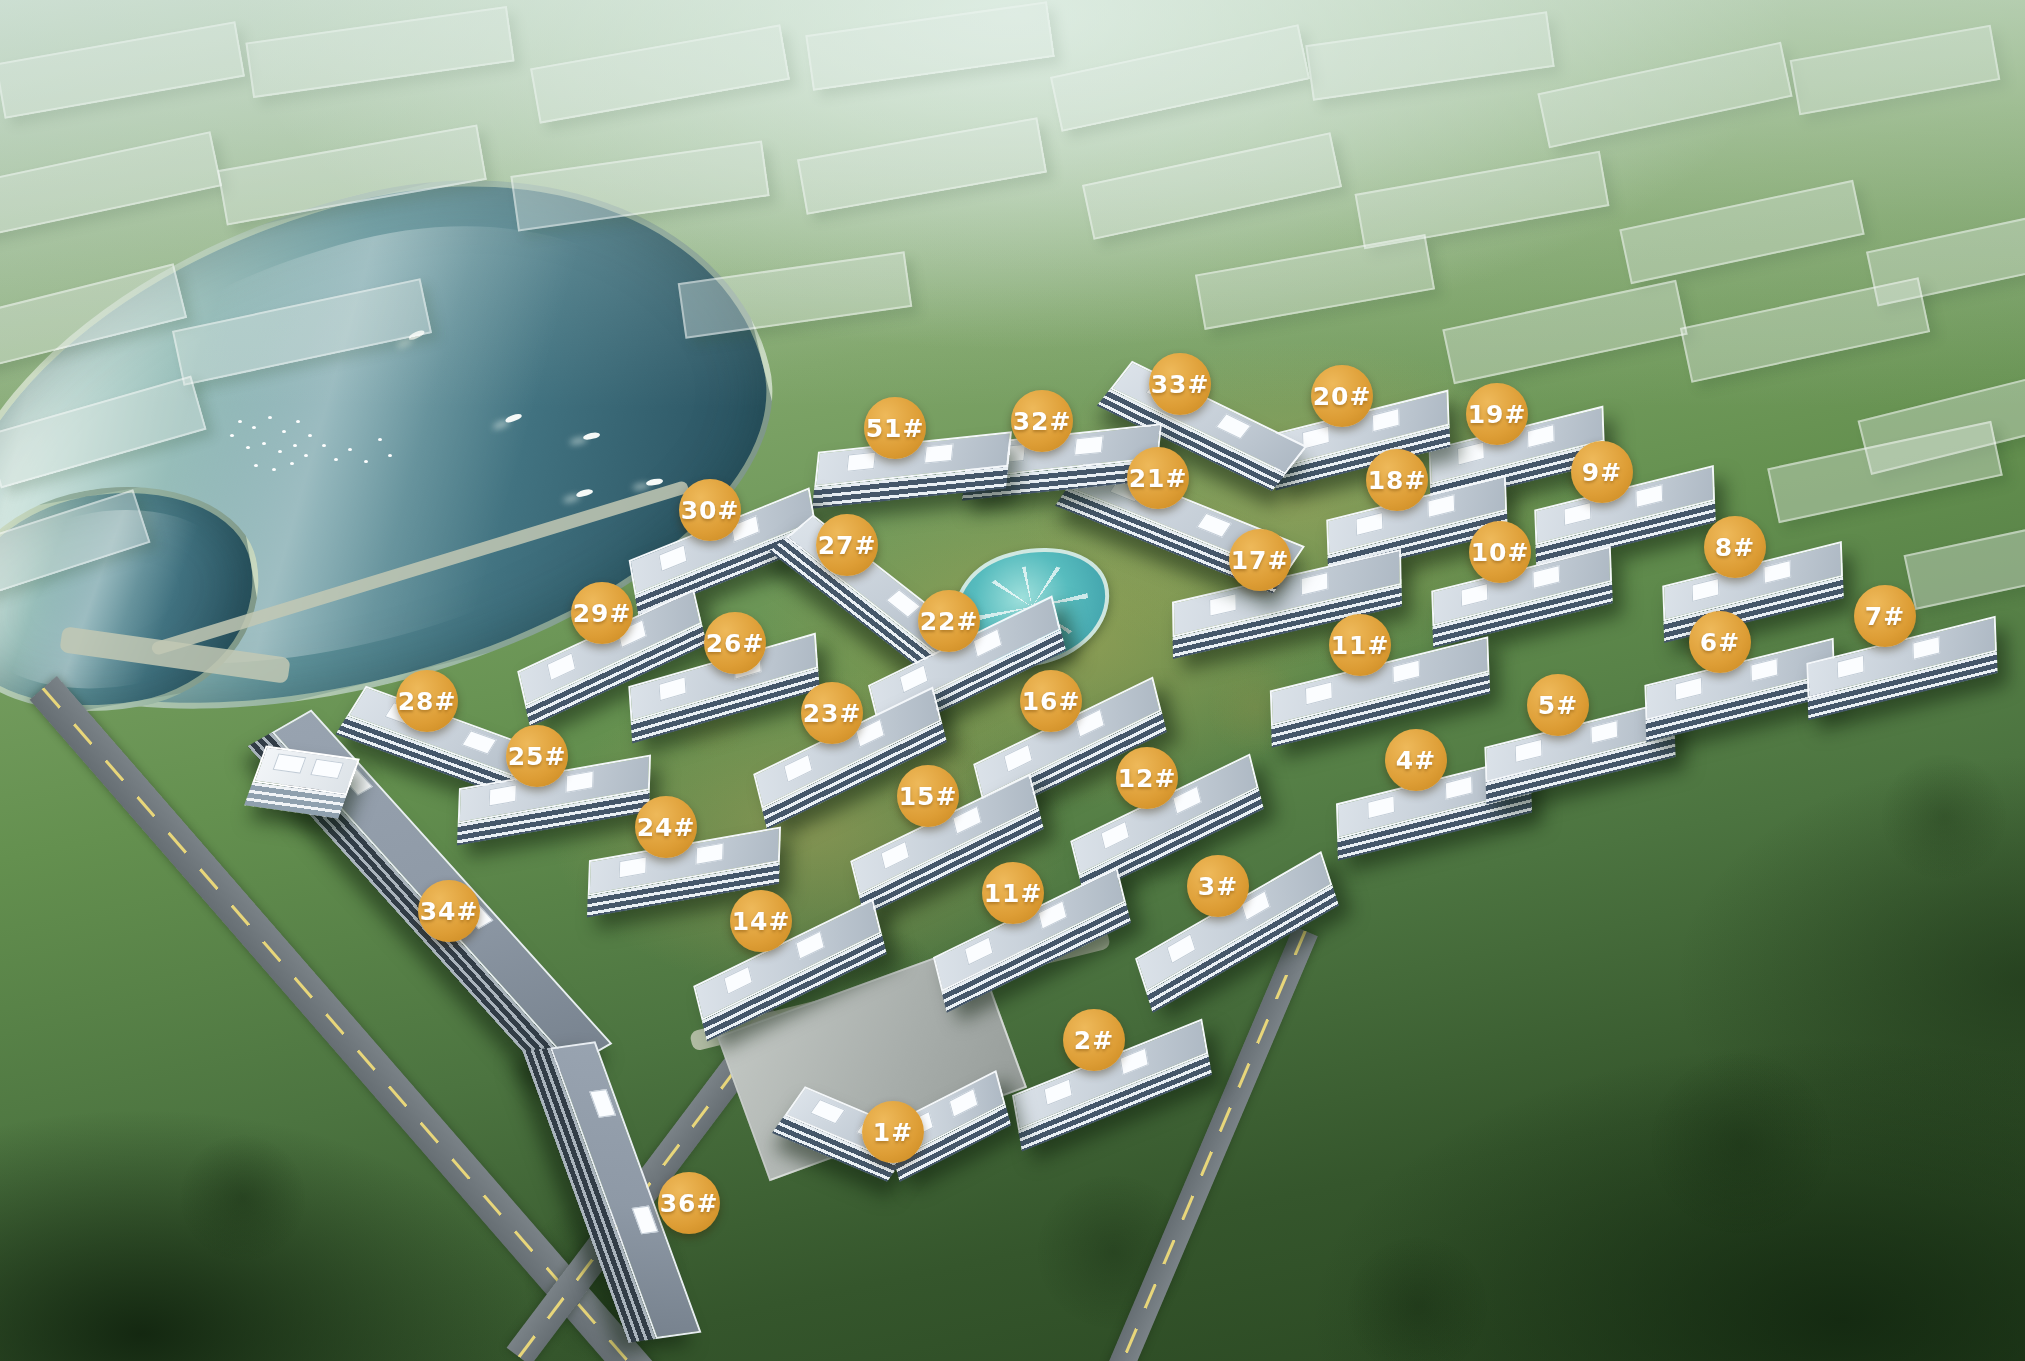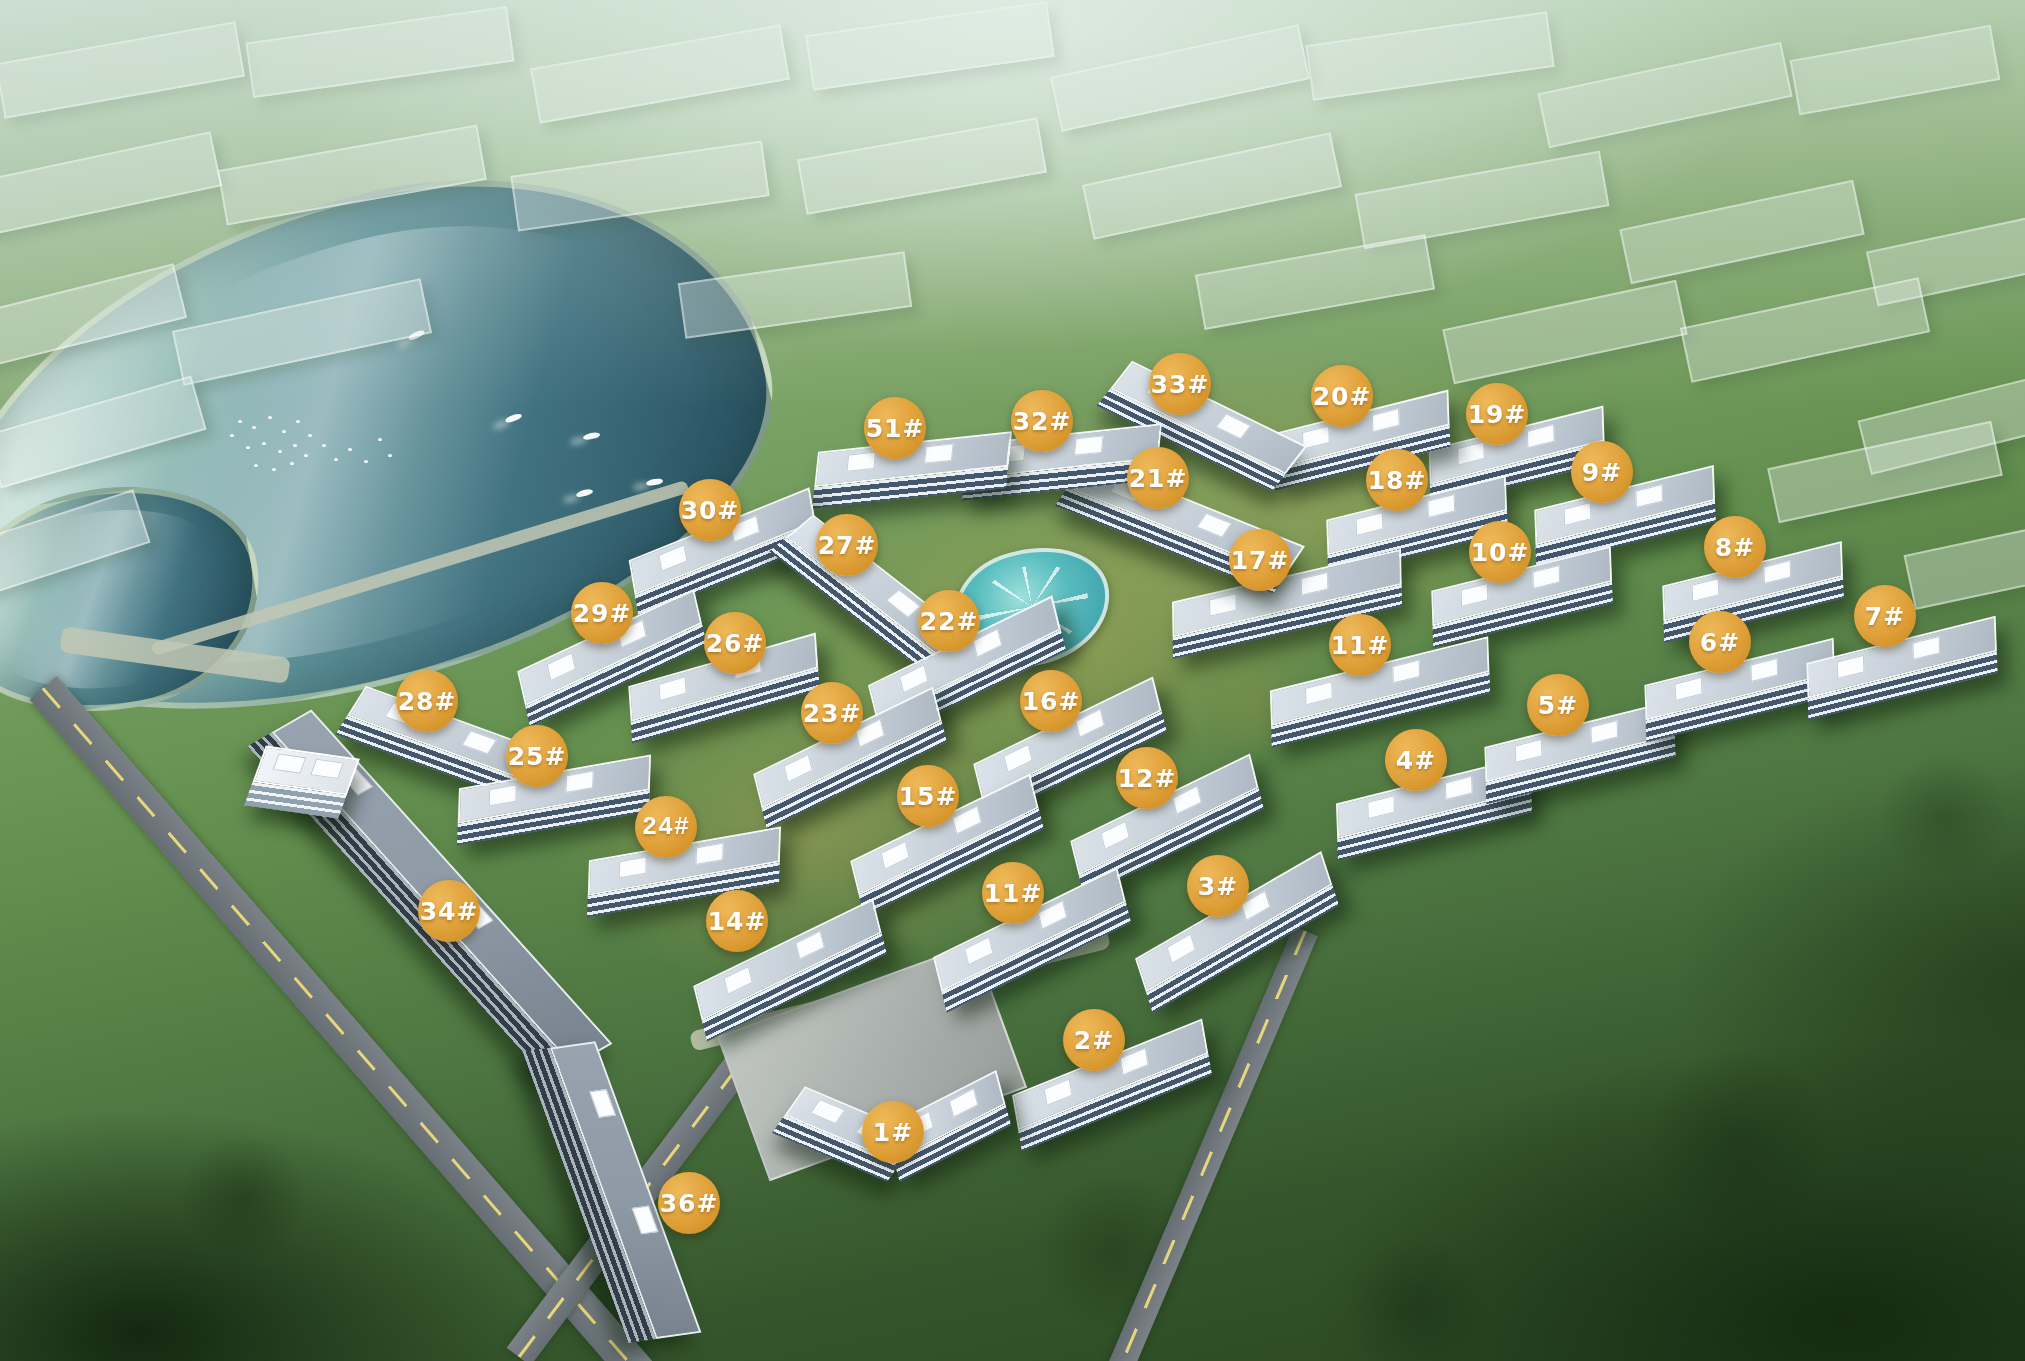--- a/index.html
+++ b/index.html
@@ -398,21 +398,21 @@
       </div>
       <div class="marker" style="left: 1329px; top: 614px;">
         <span>11#</span>
       </div>
       <div class="marker" style="left: 1116px; top: 747px;">
         <span>12#</span>
       </div>
       <div class="marker" style="left: 982px; top: 862px;">
         <span>11#</span>
       </div>
-      <div class="marker" style="left: 706px; top: 890px; text-align: center;">
+      <div class="marker" style="left: 730px; top: 890px; text-align: center;">
         <span>14#</span>
       </div>
       <div class="marker" style="left: 897px; top: 765px; text-align: center;">
         <span>15#</span>
       </div>
       <div class="marker" style="left: 1020px; top: 670px;">
         <span>16#</span>
       </div>
       <div class="marker" style="left: 1229px; top: 529px;">
         <span>17#</span>
@@ -428,21 +428,21 @@
       </div>
       <div class="marker" style="left: 1127px; top: 447px;">
         <span>21#</span>
       </div>
       <div class="marker" style="left: 918px; top: 590px;">
         <span>22#</span>
       </div>
       <div class="marker" style="left: 801px; top: 682px;">
         <span>23#</span>
       </div>
-      <div class="marker" style="left: 635px; top: 796px; font-family: Liberation Mono, monospace;">
+      <div class="marker" style="left: 635px; top: 796px;">
         <span>24#</span>
       </div>
       <div class="marker" style="left: 506px; top: 725px;">
         <span>25#</span>
       </div>
       <div class="marker" style="left: 676px; top: 612px; margin-left: 28px;">
         <span>26#</span>
       </div>
       <div class="marker" style="left: 816px; top: 514px;">
         <span>27#</span>

